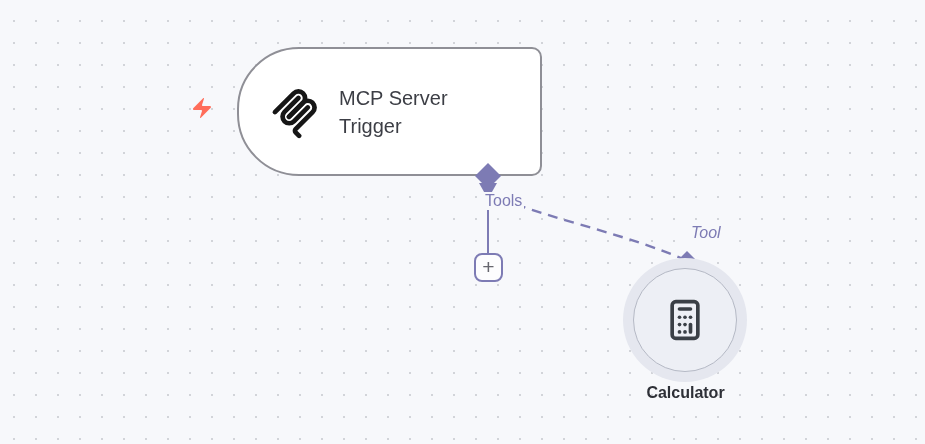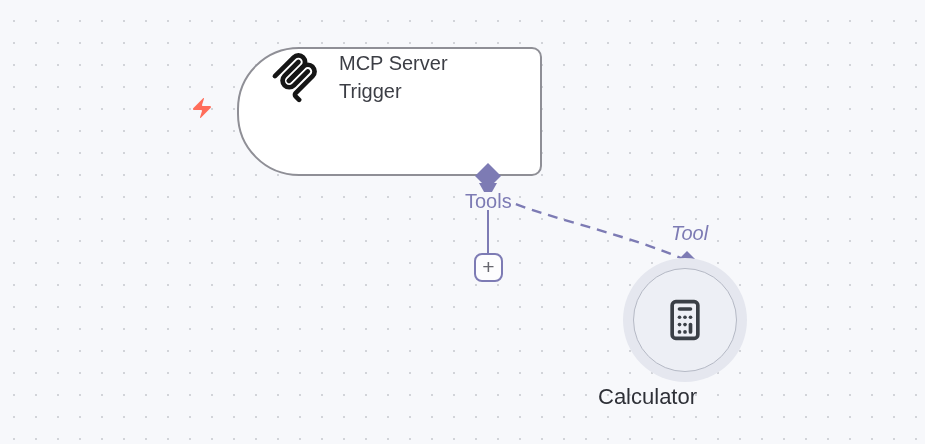--- a/index.html
+++ b/index.html
@@ -27,21 +27,21 @@
   .trigger-node {
     position: absolute;
     left: 237px;
     top: 47px;
     width: 305px;
     height: 129px;
     background: #ffffff;
     border: 2px solid #8f8f96;
     border-radius: 62px 10px 10px 62px;
     display: flex;
-    align-items: flex-start;
+    align-items: center;
     cursor: pointer;
   }
   .trigger-node .node-icon {
     width: 54px;
     height: 54px;
     margin-left: 29px;
     flex: 0 0 auto;
   }
   .trigger-node .node-title {
     margin-left: 17px;
@@ -54,25 +54,26 @@
 
   .conn-overlay {
     position: absolute;
     left: 0; top: 0;
     width: 925px; height: 444px;
     pointer-events: none;
   }
 
   .endpoint-label {
     position: absolute;
-    font-size: 20px;
+    font-size: 16px;
     color: #7d7bb4;
     background: #f7f8fb;
     padding: 0 2px;
     line-height: 18px;
+    margin-left: 20px;
   }
   .label-tools { left: 463px; top: 192px; }
   .label-tool  { left: 669px; top: 224px; font-style: italic; }
 
   .add-tool-btn {
     position: absolute;
     left: 474px;
     top: 253px;
     width: 29px;
     height: 29px;
@@ -112,23 +113,23 @@
     align-items: center;
     justify-content: center;
   }
   .calc-inner svg { width: 44px; height: 44px; }
 
   .calc-label {
     position: absolute;
     left: 598px;
     top: 384px;
     width: 175px;
-    text-align: left;
-    font-size: 22px;
-    font-weight: 400;
+    text-align: center;
+    font-size: 16px;
+    font-weight: 700;
     color: #2e3037;
   }
 </style>
 </head>
 <body>
 
 <div class="canvas">
 
   <svg class="bolt" viewBox="0 0 24 24">
     <path fill="#ff6d5a" d="M4 14a1 1 0 0 1-.78-1.63l9.9-10.2a.5.5 0 0 1 .86.46l-1.92 6.02A1 1 0 0 0 13 10h7a1 1 0 0 1 .78 1.63l-9.9 10.2a.5.5 0 0 1-.86-.46l1.92-6.02A1 1 0 0 0 11 14z"></path>

